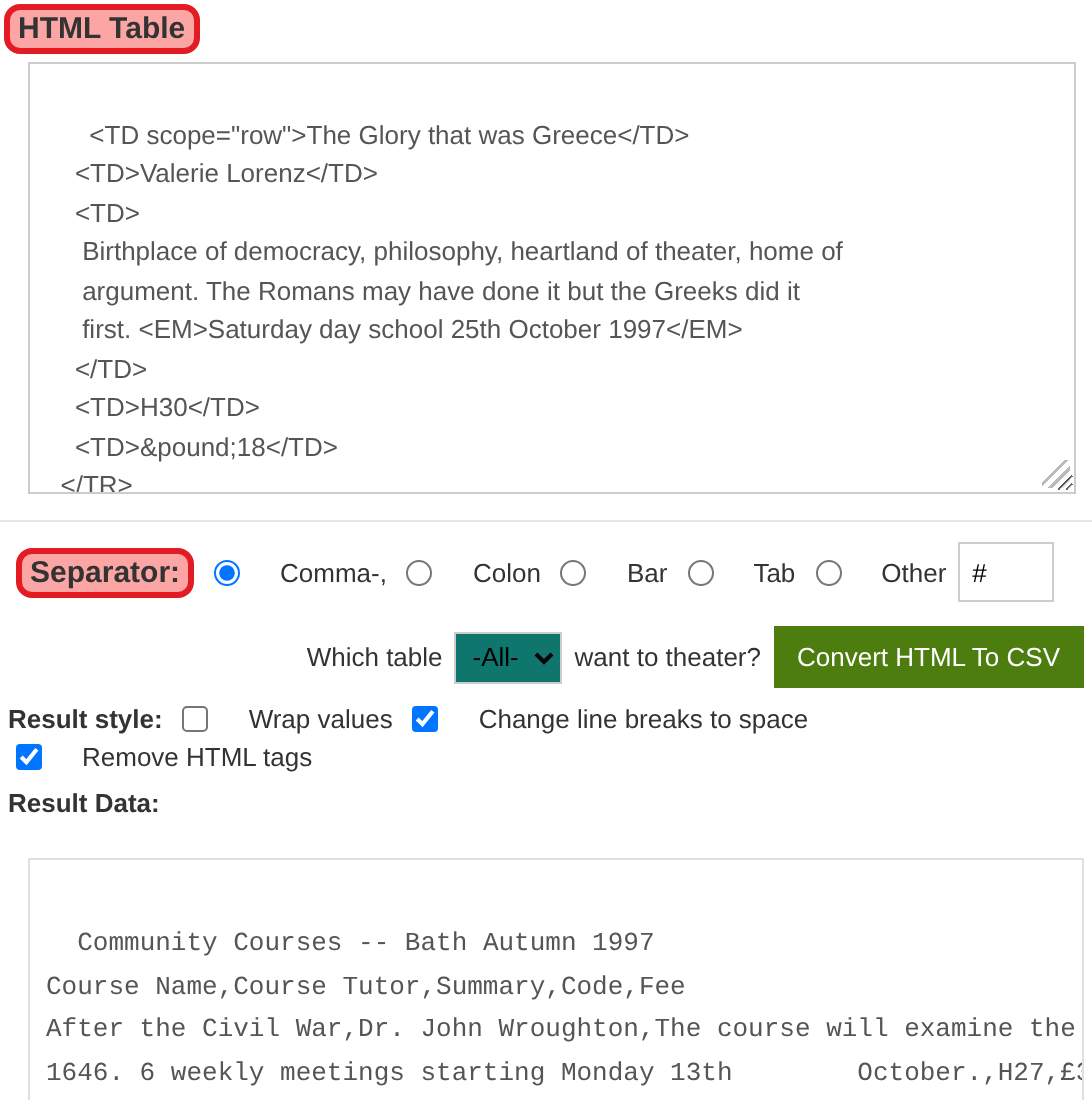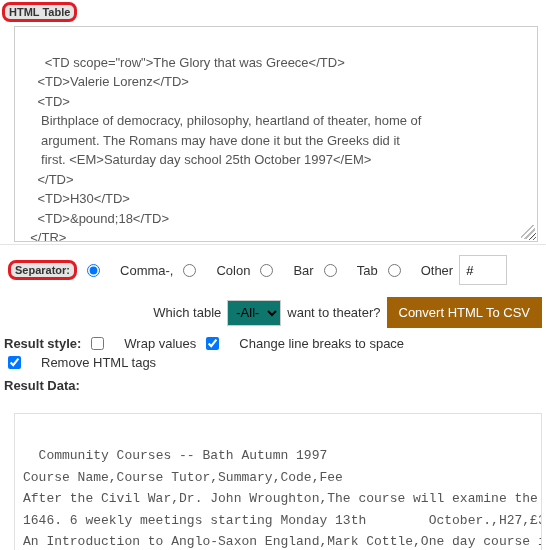--- a/index.html
+++ b/index.html
@@ -10,23 +10,23 @@
     background: #fff;
     width: 546px;
     overflow: hidden;
   }
   .highlight-box {
     display: inline-block;
     border: 3px solid #e31b23;
     border-radius: 8px;
     padding: 1px 4px;
     font-weight: bold;
-    font-size: 11px;
+    font-size: 15px;
     color: #333;
-    background: #e5e5e5;
+    background: #fca5a5;
   }
   .panel-header {
     margin: 2px 0 0 2px;
   }
   .code-area {
     width: 524px;
     height: 216px;
     margin: 4px 0 0 14px;
     border: 1px solid #ccc;
     padding: 6px 8px;
@@ -44,21 +44,21 @@
     right: 2px;
     bottom: 2px;
     width: 14px;
     height: 14px;
     background:
       linear-gradient(135deg, transparent 0 40%, #bbb 40% 48%, transparent 48% 60%, #bbb 60% 68%, transparent 68% 80%, #bbb 80% 88%, transparent 88%);
   }
   .section {
     border-top: 1px solid #e5e5e5;
     padding: 10px 4px 6px 4px;
-    margin-top: 2px;
+    margin-top: 13px;
   }
   .row {
     display: flex;
     align-items: center;
     flex-wrap: wrap;
     gap: 4px 6px;
     margin-bottom: 8px;
   }
   .separator-labelbox {
     margin-left: 4px;
@@ -81,21 +81,21 @@
     font-size: 13px;
   }
   select {
     height: 26px;
     border: 1px solid #ccc;
     background: #0f766e;
     font-size: 13px;
     padding: 2px 4px;
   }
   .btn-primary {
-    background: #a16207;
+    background: #4d7c0f;
     color: #fff;
     border: none;
     padding: 8px 12px;
     font-size: 13px;
     cursor: pointer;
   }
   .label-strong {
     font-weight: bold;
     font-size: 13px;
   }

